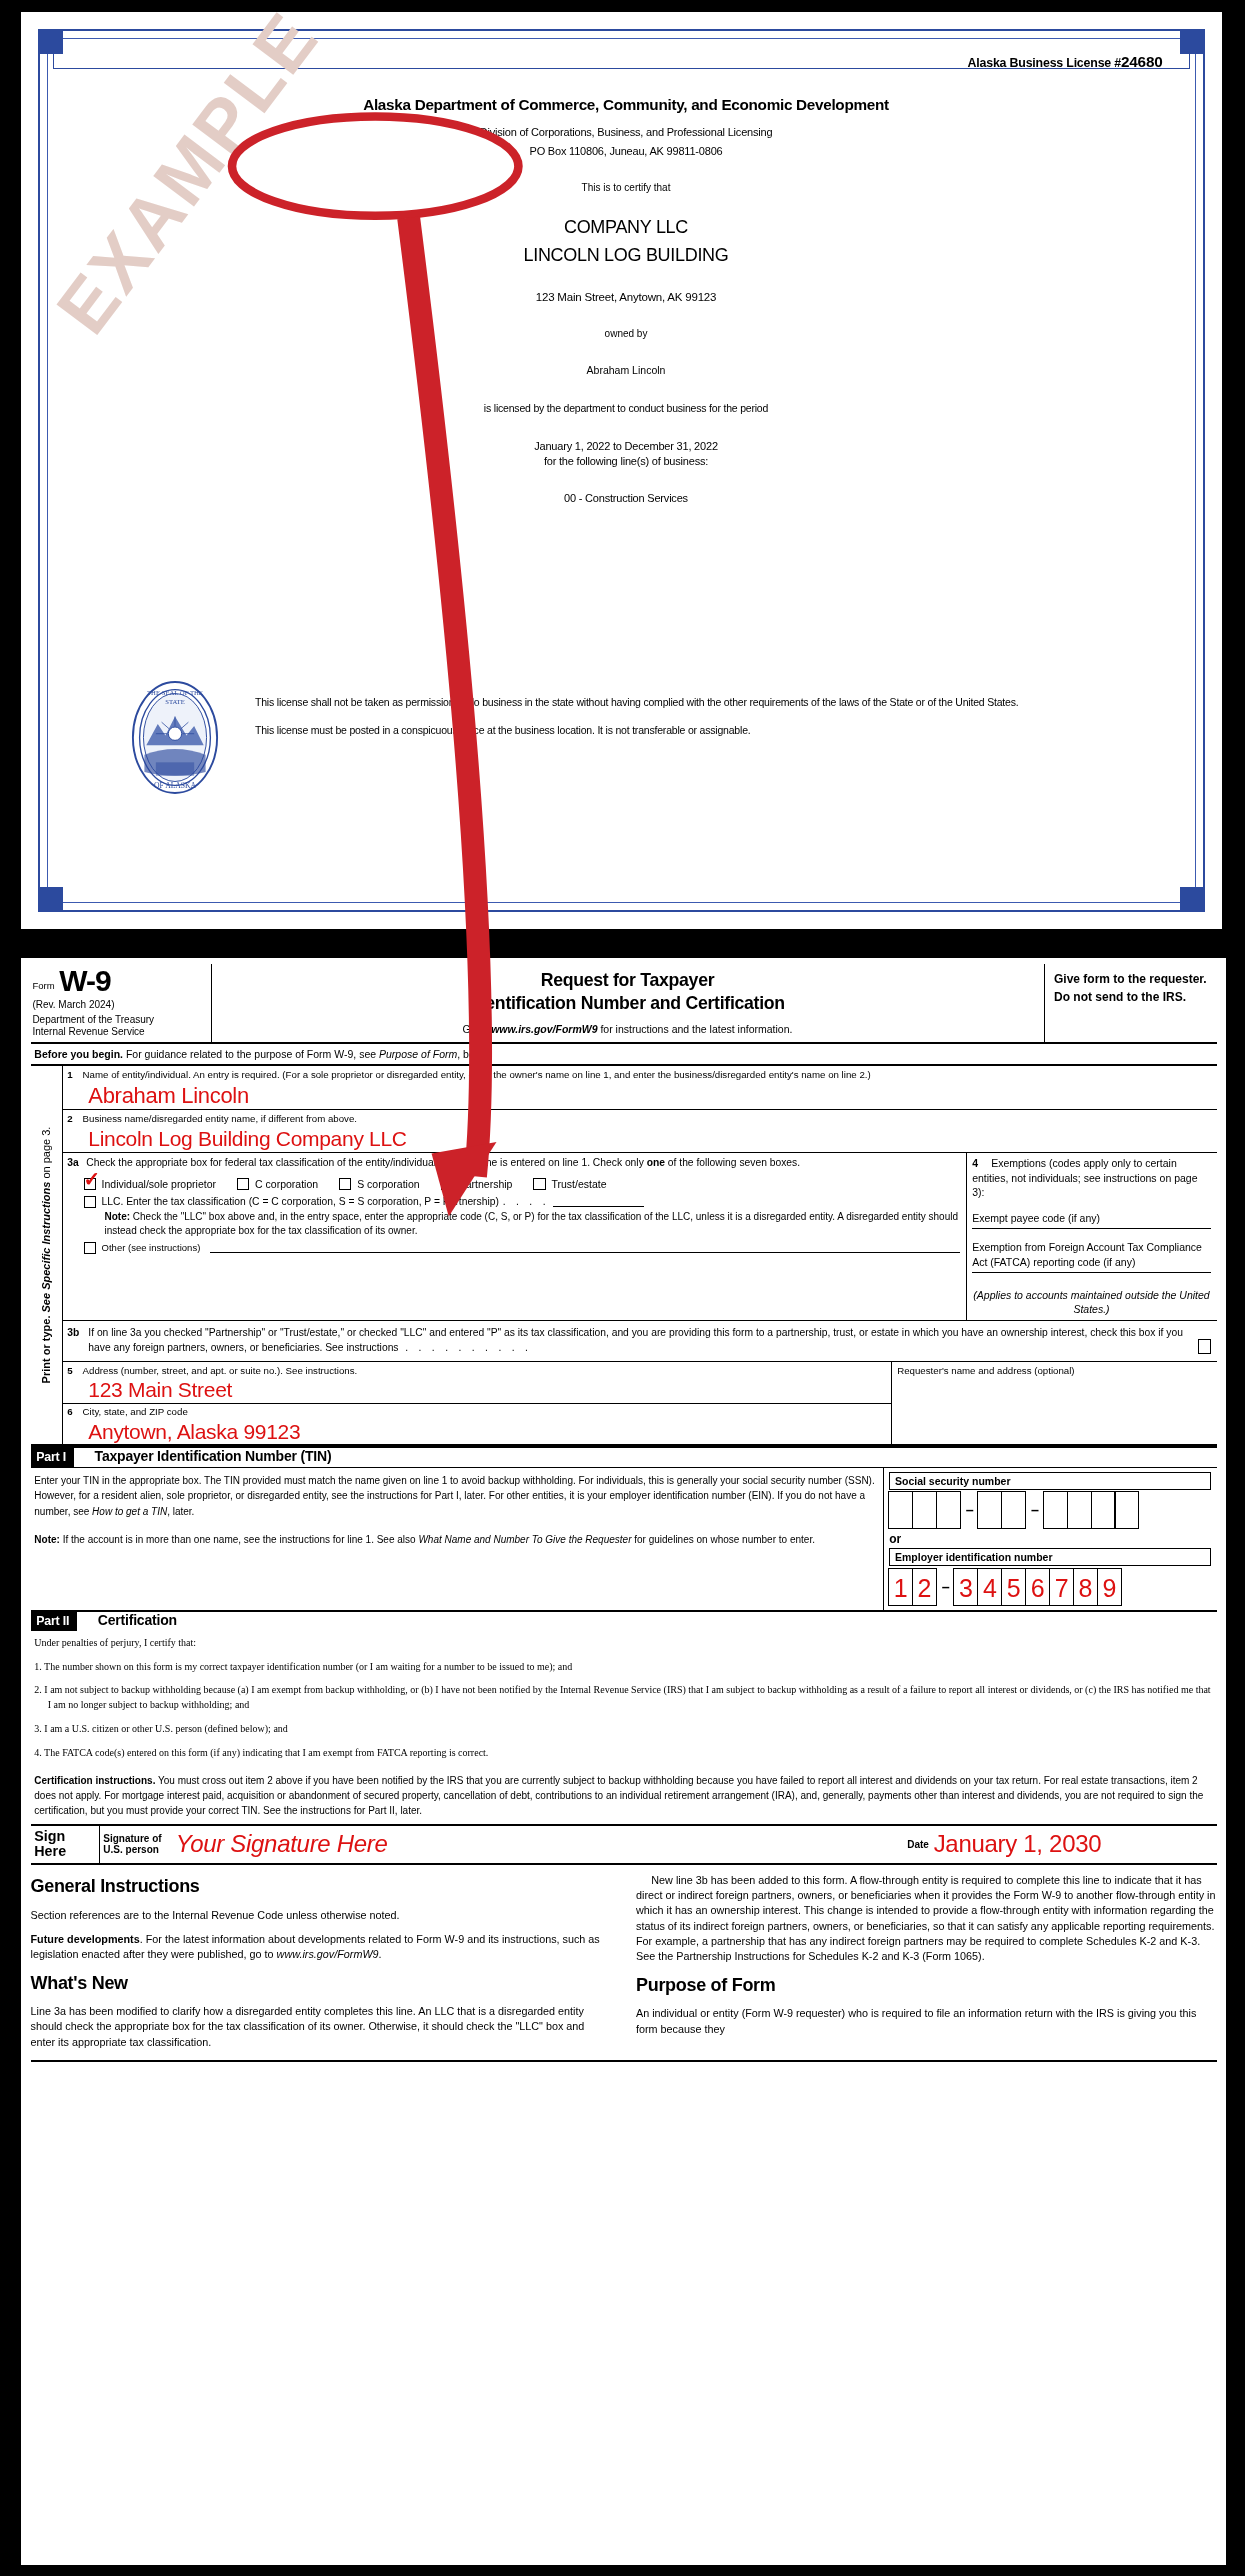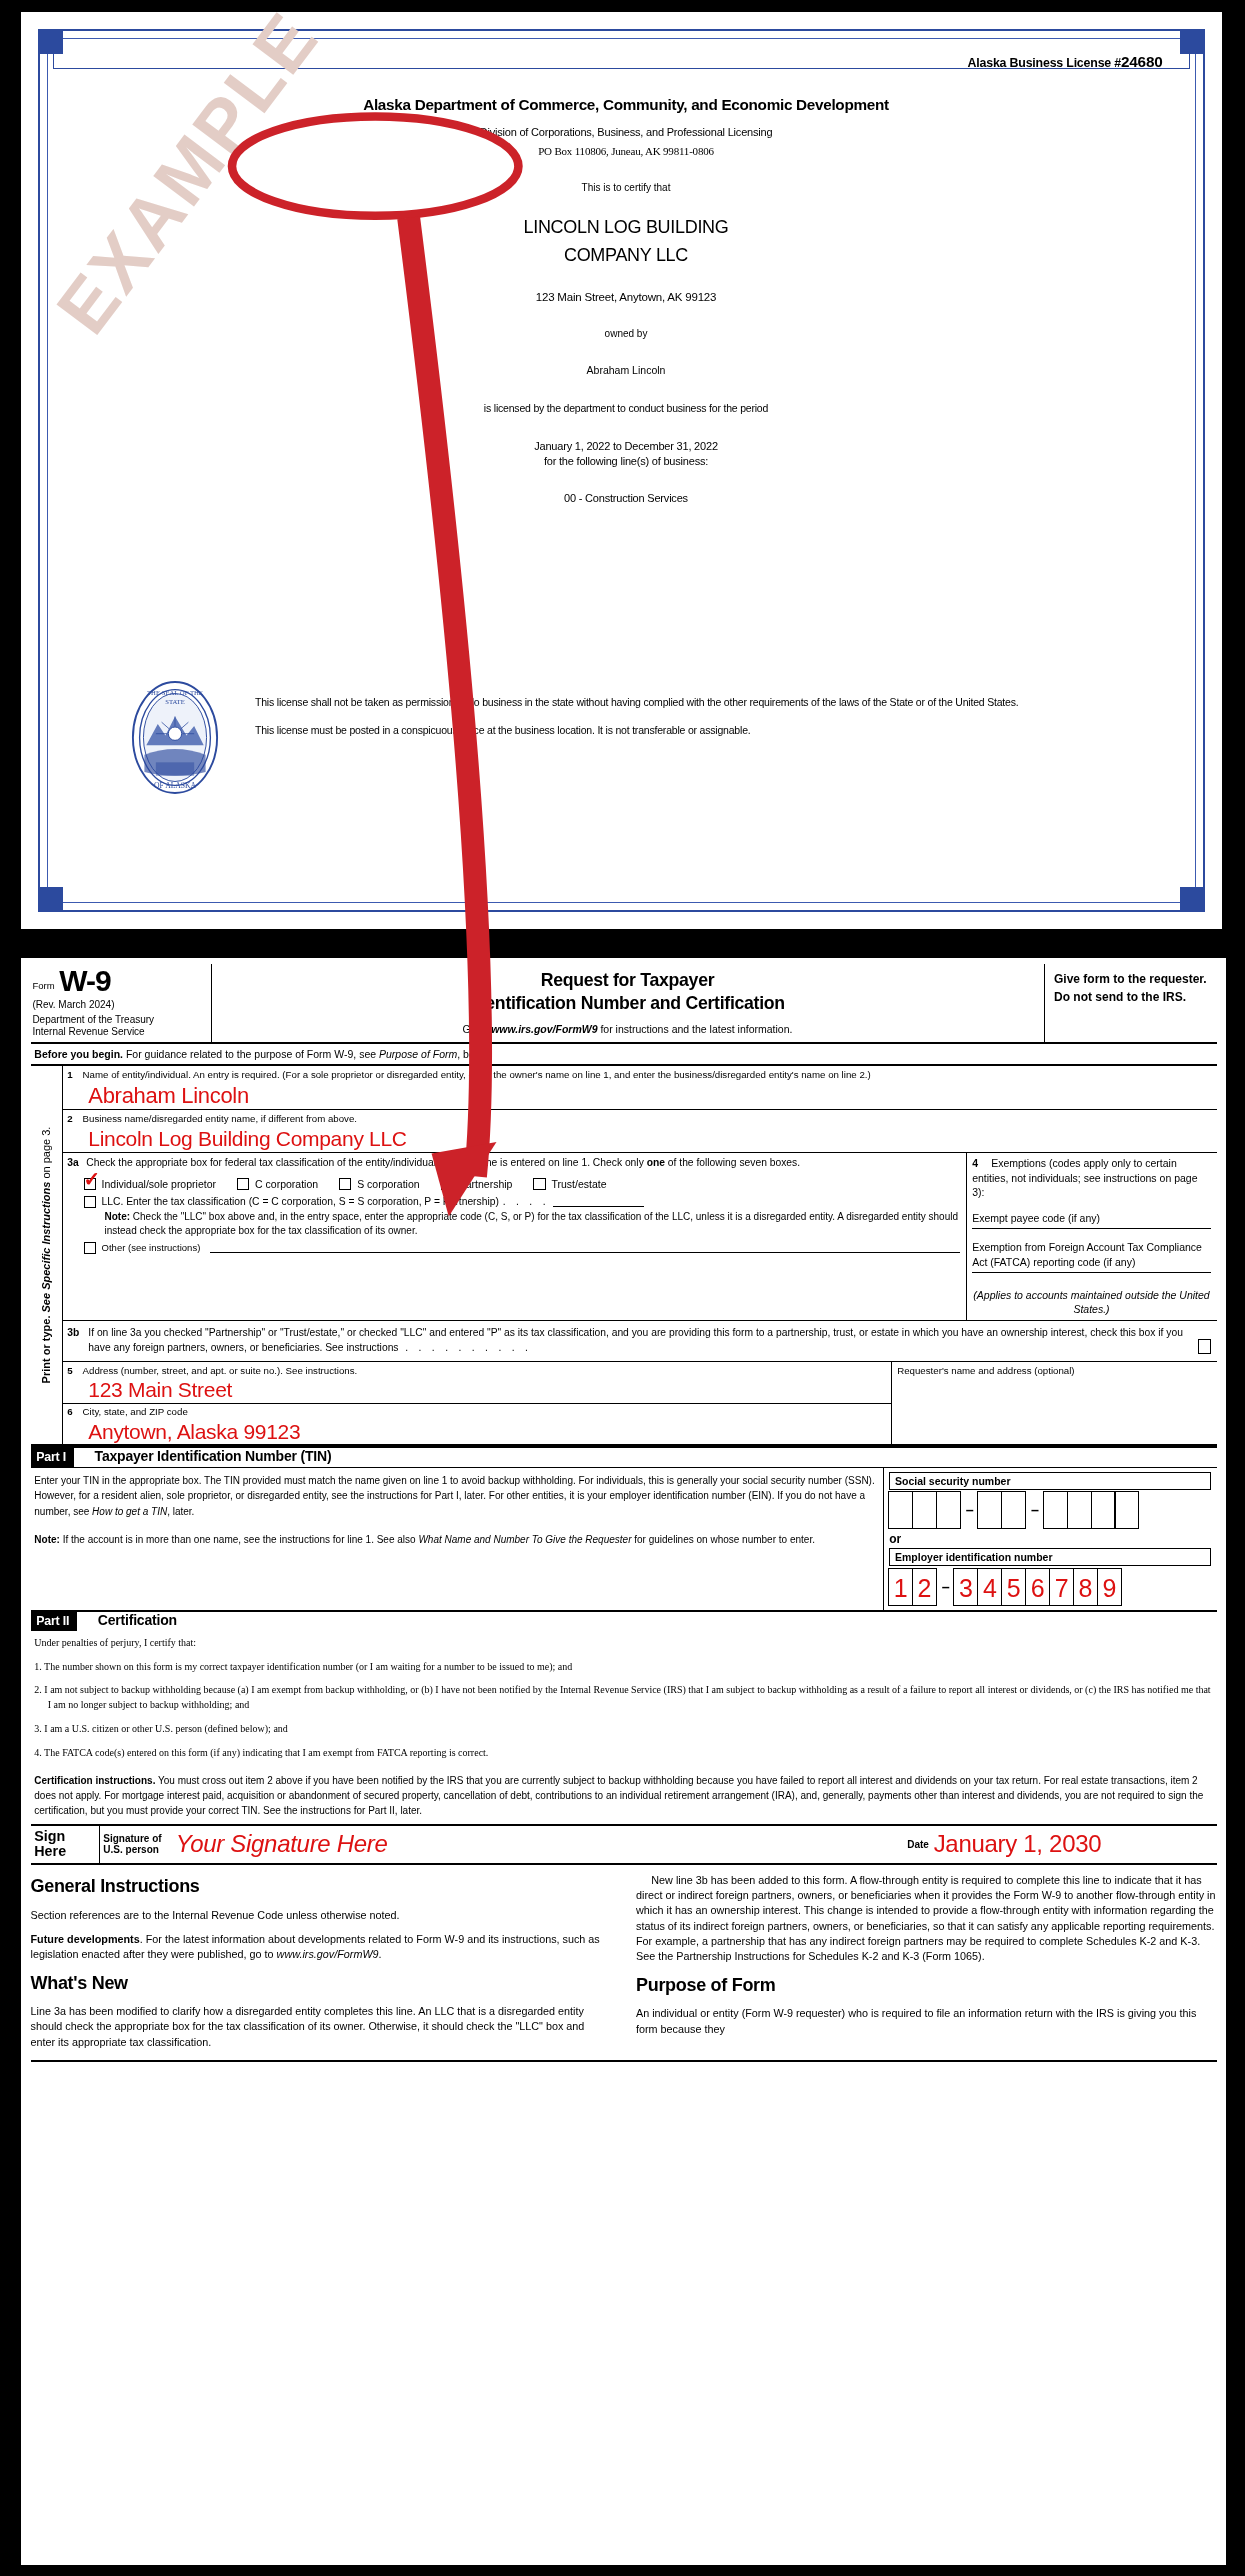--- a/index.html
+++ b/index.html
@@ -53,21 +53,21 @@
   }
   .lic-number .num { font-size: 15.3px; }
   .lic-dept {
     text-align: center;
     font-size: 15.3px;
     font-weight: bold;
     margin-top: 25px;
     letter-spacing: -0.3px;
   }
   .lic-div { text-align: center; font-size: 11px; margin-top: 11.5px; letter-spacing: -0.2px;}
-  .lic-po  { text-align: center; font-size: 11px; margin-top: 7.6px; letter-spacing: -0.2px; font-family: Liberation Serif, serif;}
+  .lic-po  { text-align: center; font-size: 11px; margin-top: 7.6px; letter-spacing: -0.2px;}
   .lic-certify { text-align: center; font-size: 10px; margin-top: 25px; }
   .lic-name {
     text-align: center;
     font-size: 18px;
     margin-top: 21px;
     line-height: 1.55;
     letter-spacing: -0.3px;
   }
   .lic-addr { text-align: center; font-size: 11.5px; margin-top: 21px; letter-spacing: -0.2px;}
   .lic-ownedby { text-align: center; font-size: 10px; margin-top: 25px; }
@@ -315,22 +315,22 @@
 
   <div class="lic-body">
     <div class="lic-number">
       <span>Alaska Business License #</span><span class="num">24680</span>
     </div>
     <div class="lic-dept">Alaska Department of Commerce, Community, and Economic Development</div>
     <div class="lic-div">Division of Corporations, Business, and Professional Licensing</div>
     <div class="lic-po">PO Box 110806, Juneau, AK 99811-0806</div>
     <div class="lic-certify">This is to certify that</div>
     <div class="lic-name">
+      <div>COMPANY LLC</div>
       <div>LINCOLN LOG BUILDING</div>
-      <div>COMPANY LLC</div>
     </div>
     <div class="lic-addr">123 Main Street, Anytown, AK 99123</div>
     <div class="lic-ownedby">owned by</div>
     <div class="lic-owner">Abraham Lincoln</div>
     <div class="lic-licensed">is licensed by the department to conduct business for the period</div>
     <div class="lic-period">January 1, 2022 to December 31, 2022</div>
     <div class="lic-lines">for the following line(s) of business:</div>
     <div class="lic-lob">00 - Construction Services</div>
   </div>
 

